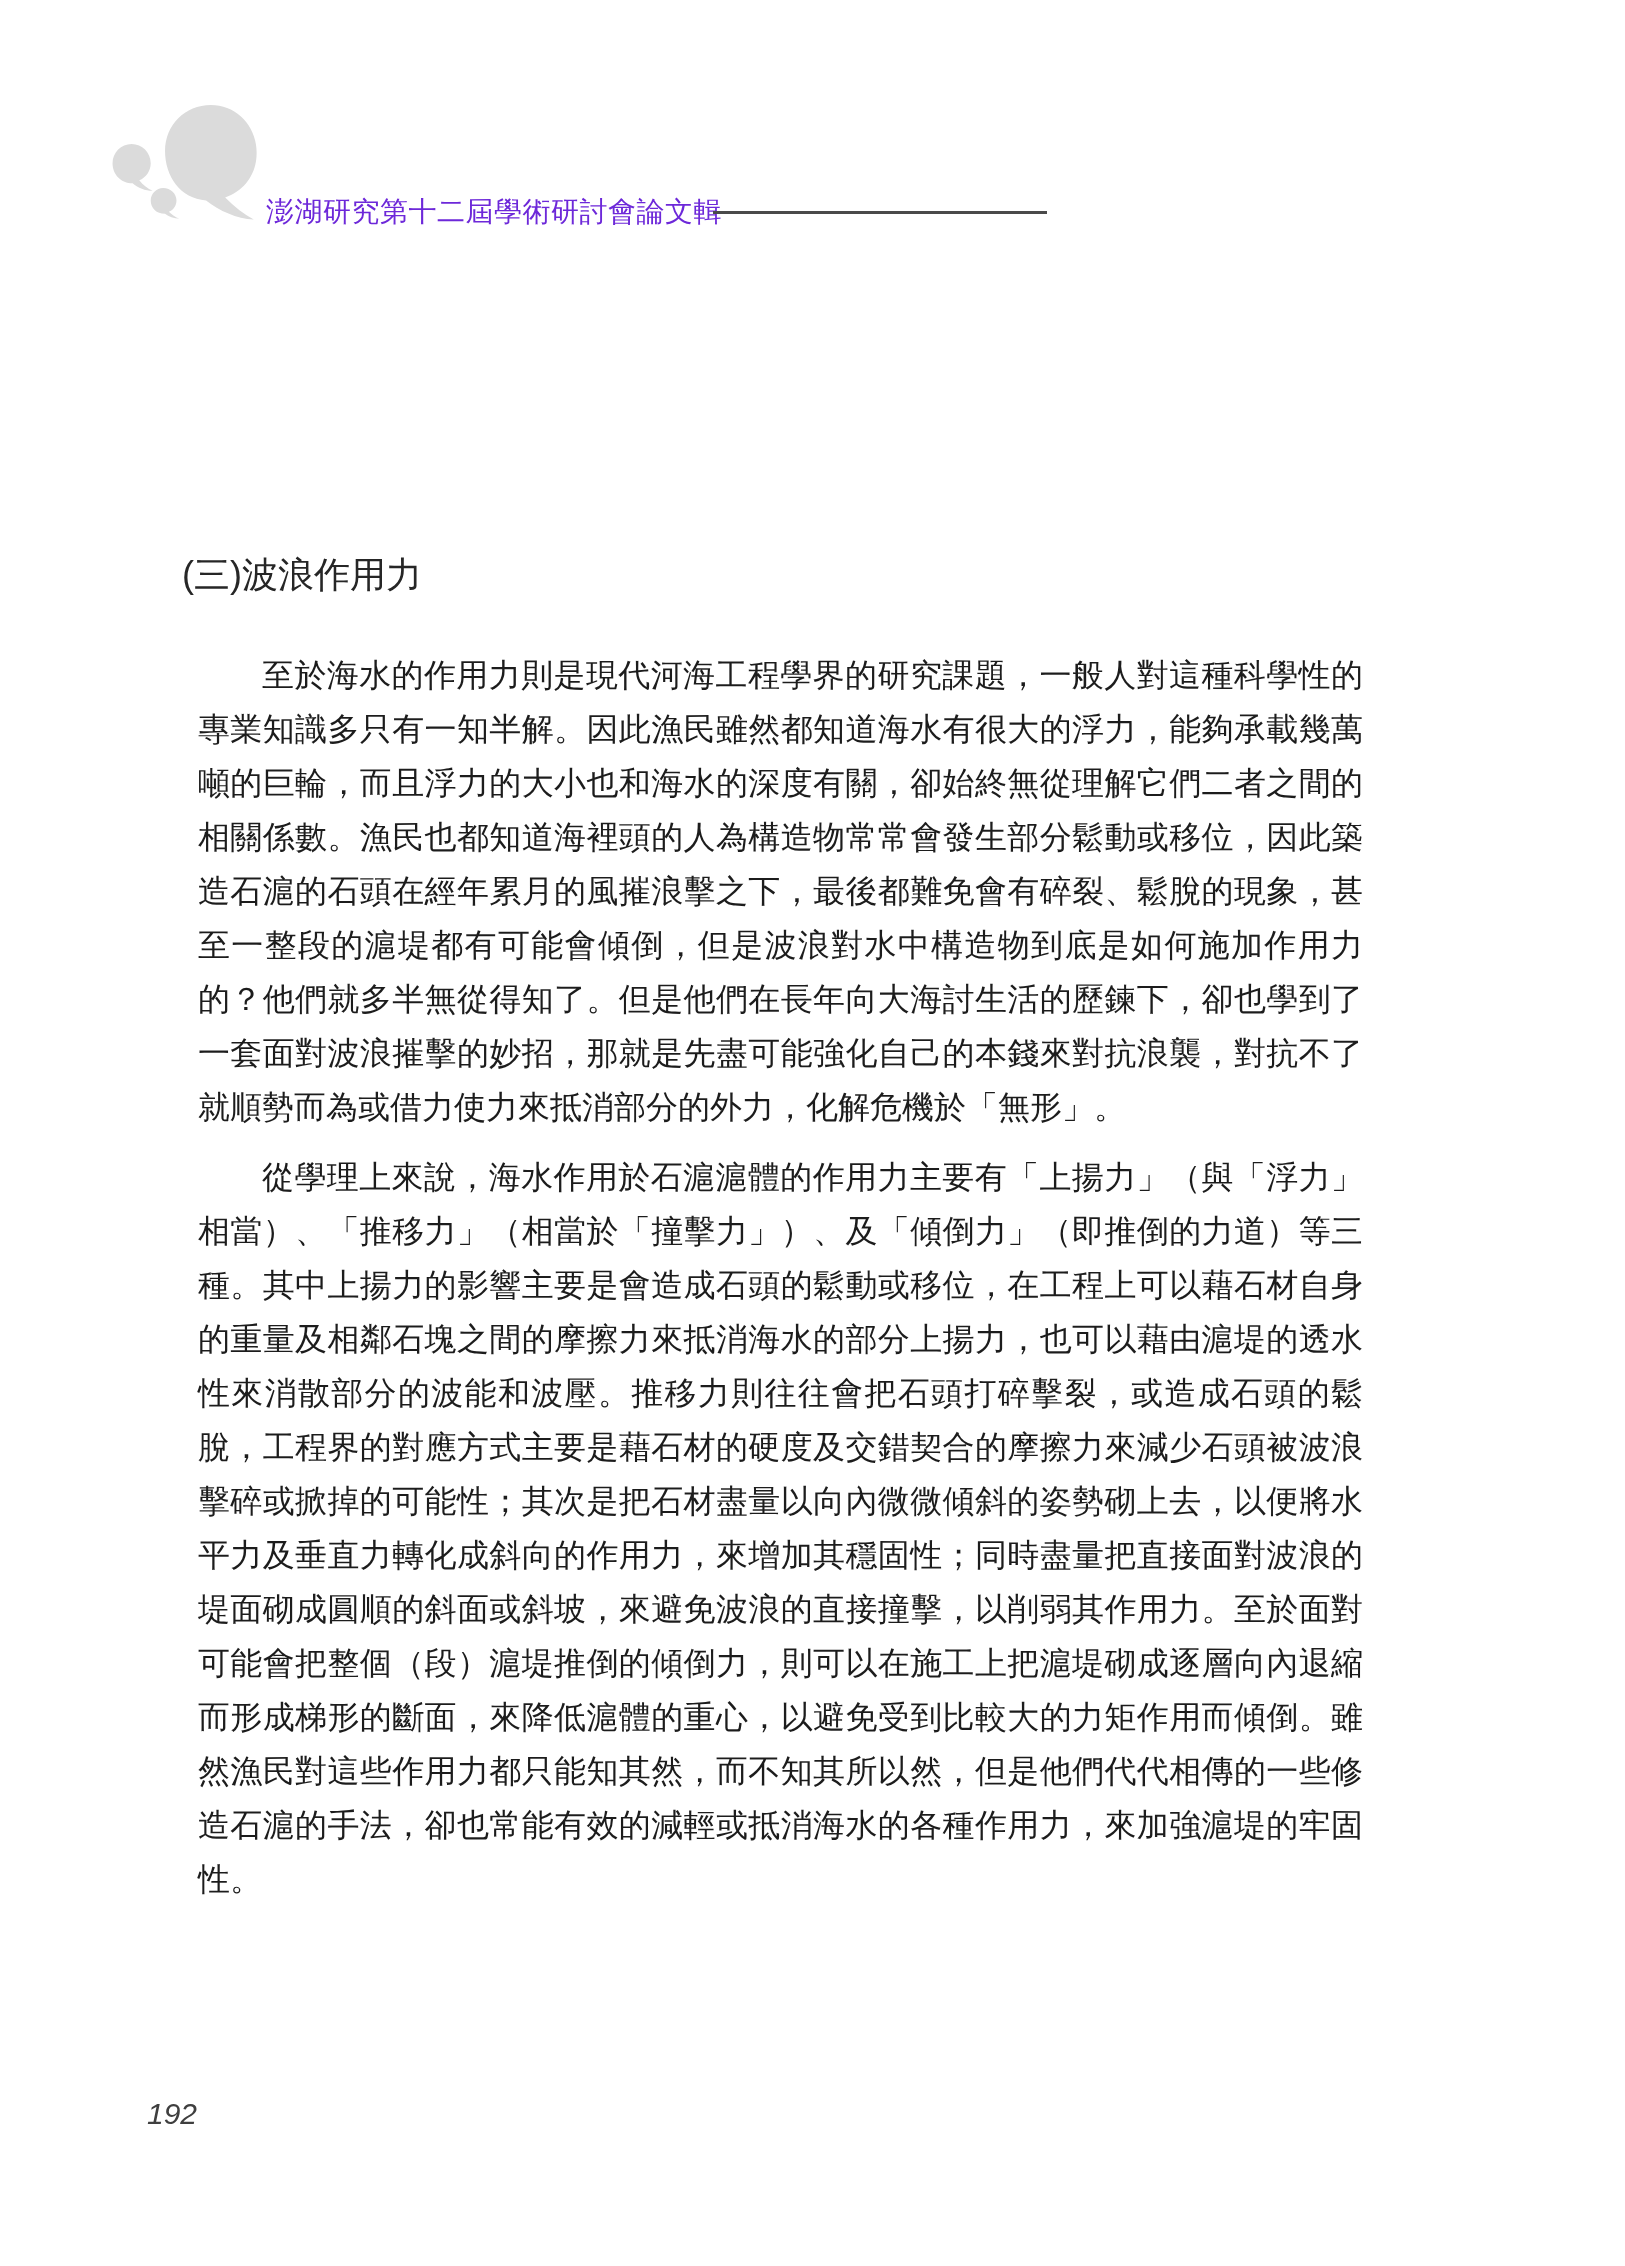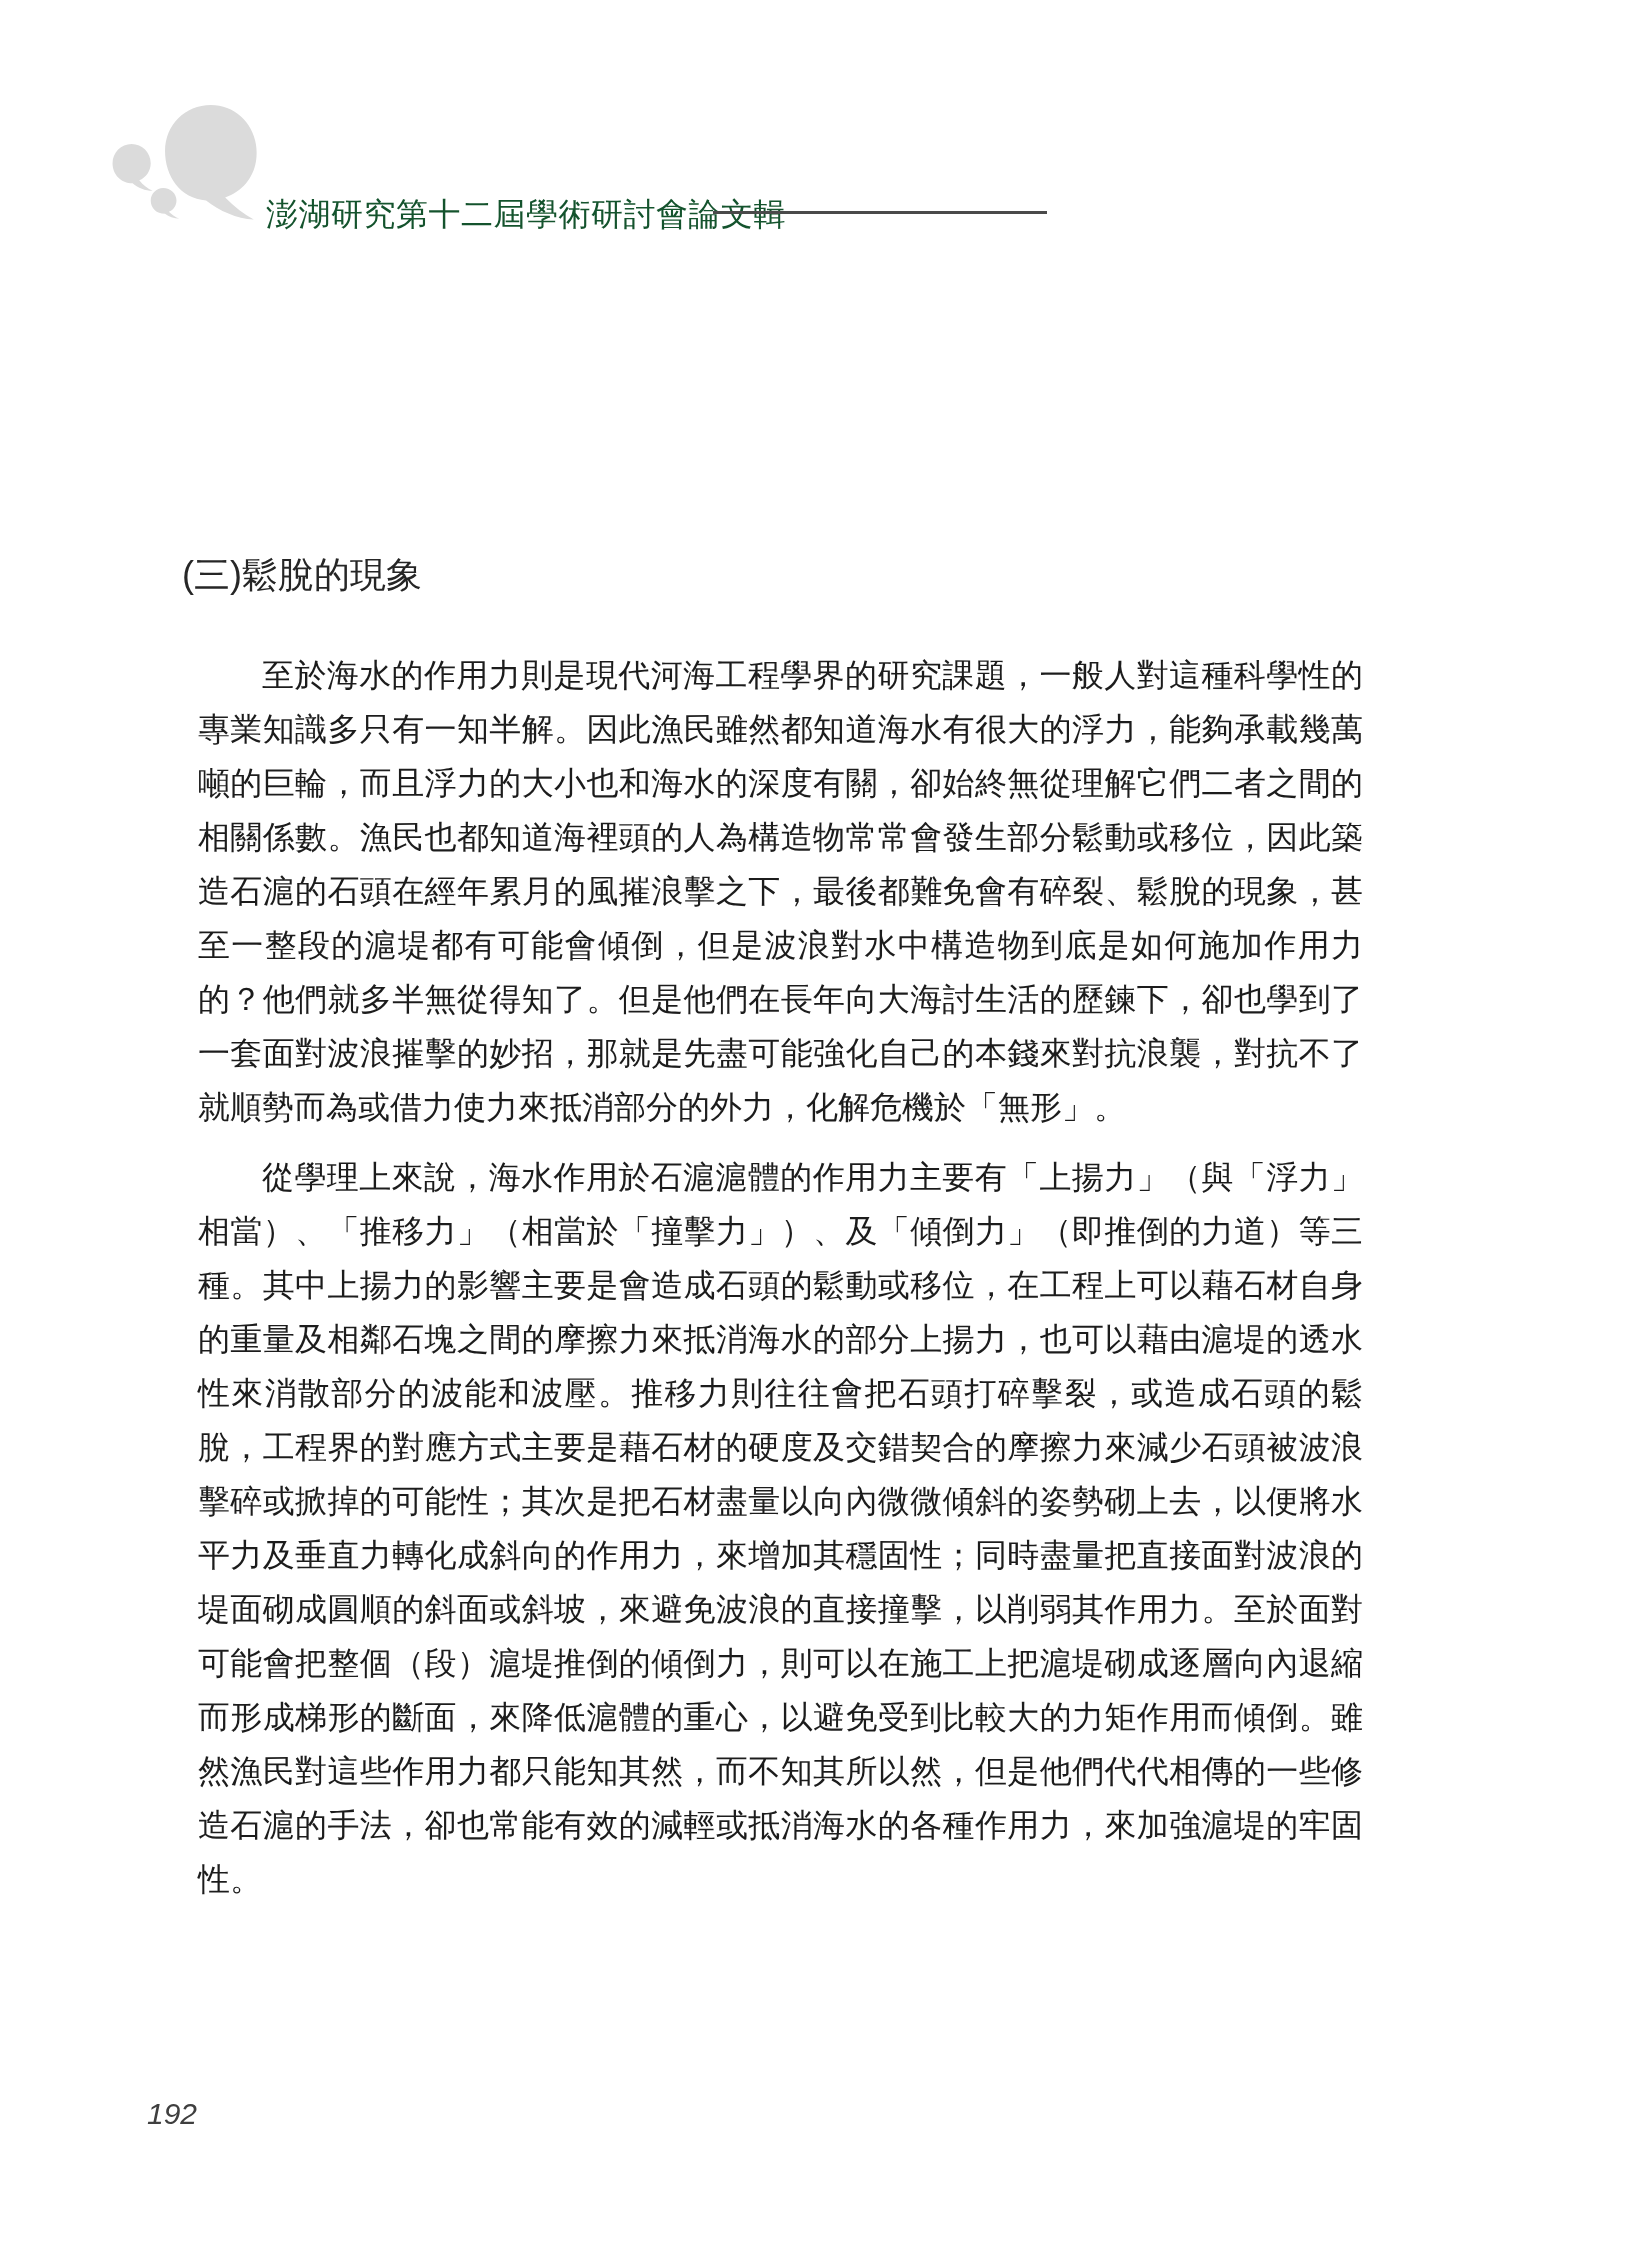--- a/index.html
+++ b/index.html
@@ -22,23 +22,23 @@
     left: 103px;
     top: 100px;
     width: 167px;
     height: 134px;
   }
   .header-title {
     position: absolute;
     left: 266px;
     top: 193px;
     font-family: "Liberation Sans", sans-serif;
-    font-size: 32px;
+    font-size: 28px;
     letter-spacing: 0.5px;
-    color: #14532d;
+    color: #6d28d9;
     white-space: nowrap;
   }
   .header-rule {
     position: absolute;
     left: 713px;
     top: 211px;
     width: 334px;
     height: 2.9px;
     background: #4a4a4a;
   }
@@ -112,21 +112,21 @@
                  C 56 119 50 113 50 105
                  C 50 98 56 92 63 92 Z"></path>
       </g>
     </svg>
   </div>
 
   <div class="header-title">澎湖研究第十二屆學術研討會論文輯</div>
 
   <div class="header-rule"></div>
 
-  <div class="section-heading">(三)鬆脫的現象</div>
+  <div class="section-heading">(三)波浪作用力</div>
 
   <div class="body-text">
     <p>至於海水的作用力則是現代河海工程學界的研究課題，一般人對這種科學性的專業知識多只有一知半解。因此漁民雖然都知道海水有很大的浮力，能夠承載幾萬噸的巨輪，而且浮力的大小也和海水的深度有關，卻始終無從理解它們二者之間的相關係數。漁民也都知道海裡頭的人為構造物常常會發生部分鬆動或移位，因此築造石滬的石頭在經年累月的風摧浪擊之下，最後都難免會有碎裂、鬆脫的現象，甚至一整段的滬堤都有可能會傾倒，但是波浪對水中構造物到底是如何施加作用力的？他們就多半無從得知了。但是他們在長年向大海討生活的歷鍊下，卻也學到了一套面對波浪摧擊的妙招，那就是先盡可能強化自己的本錢來對抗浪襲，對抗不了就順勢而為或借力使力來抵消部分的外力，化解危機於「無形」。</p>
     <p>從學理上來說，海水作用於石滬滬體的作用力主要有「上揚力」（與「浮力」相當）、「推移力」（相當於「撞擊力」）、及「傾倒力」（即推倒的力道）等三種。其中上揚力的影響主要是會造成石頭的鬆動或移位，在工程上可以藉石材自身的重量及相鄰石塊之間的摩擦力來抵消海水的部分上揚力，也可以藉由滬堤的透水性來消散部分的波能和波壓。推移力則往往會把石頭打碎擊裂，或造成石頭的鬆脫，工程界的對應方式主要是藉石材的硬度及交錯契合的摩擦力來減少石頭被波浪擊碎或掀掉的可能性；其次是把石材盡量以向內微微傾斜的姿勢砌上去，以便將水平力及垂直力轉化成斜向的作用力，來增加其穩固性；同時盡量把直接面對波浪的堤面砌成圓順的斜面或斜坡，來避免波浪的直接撞擊，以削弱其作用力。至於面對可能會把整個（段）滬堤推倒的傾倒力，則可以在施工上把滬堤砌成逐層向內退縮而形成梯形的斷面，來降低滬體的重心，以避免受到比較大的力矩作用而傾倒。雖然漁民對這些作用力都只能知其然，而不知其所以然，但是他們代代相傳的一些修造石滬的手法，卻也常能有效的減輕或抵消海水的各種作用力，來加強滬堤的牢固性。</p>
   </div>
 
   <div class="page-number">192</div>
 
 </div>
 

